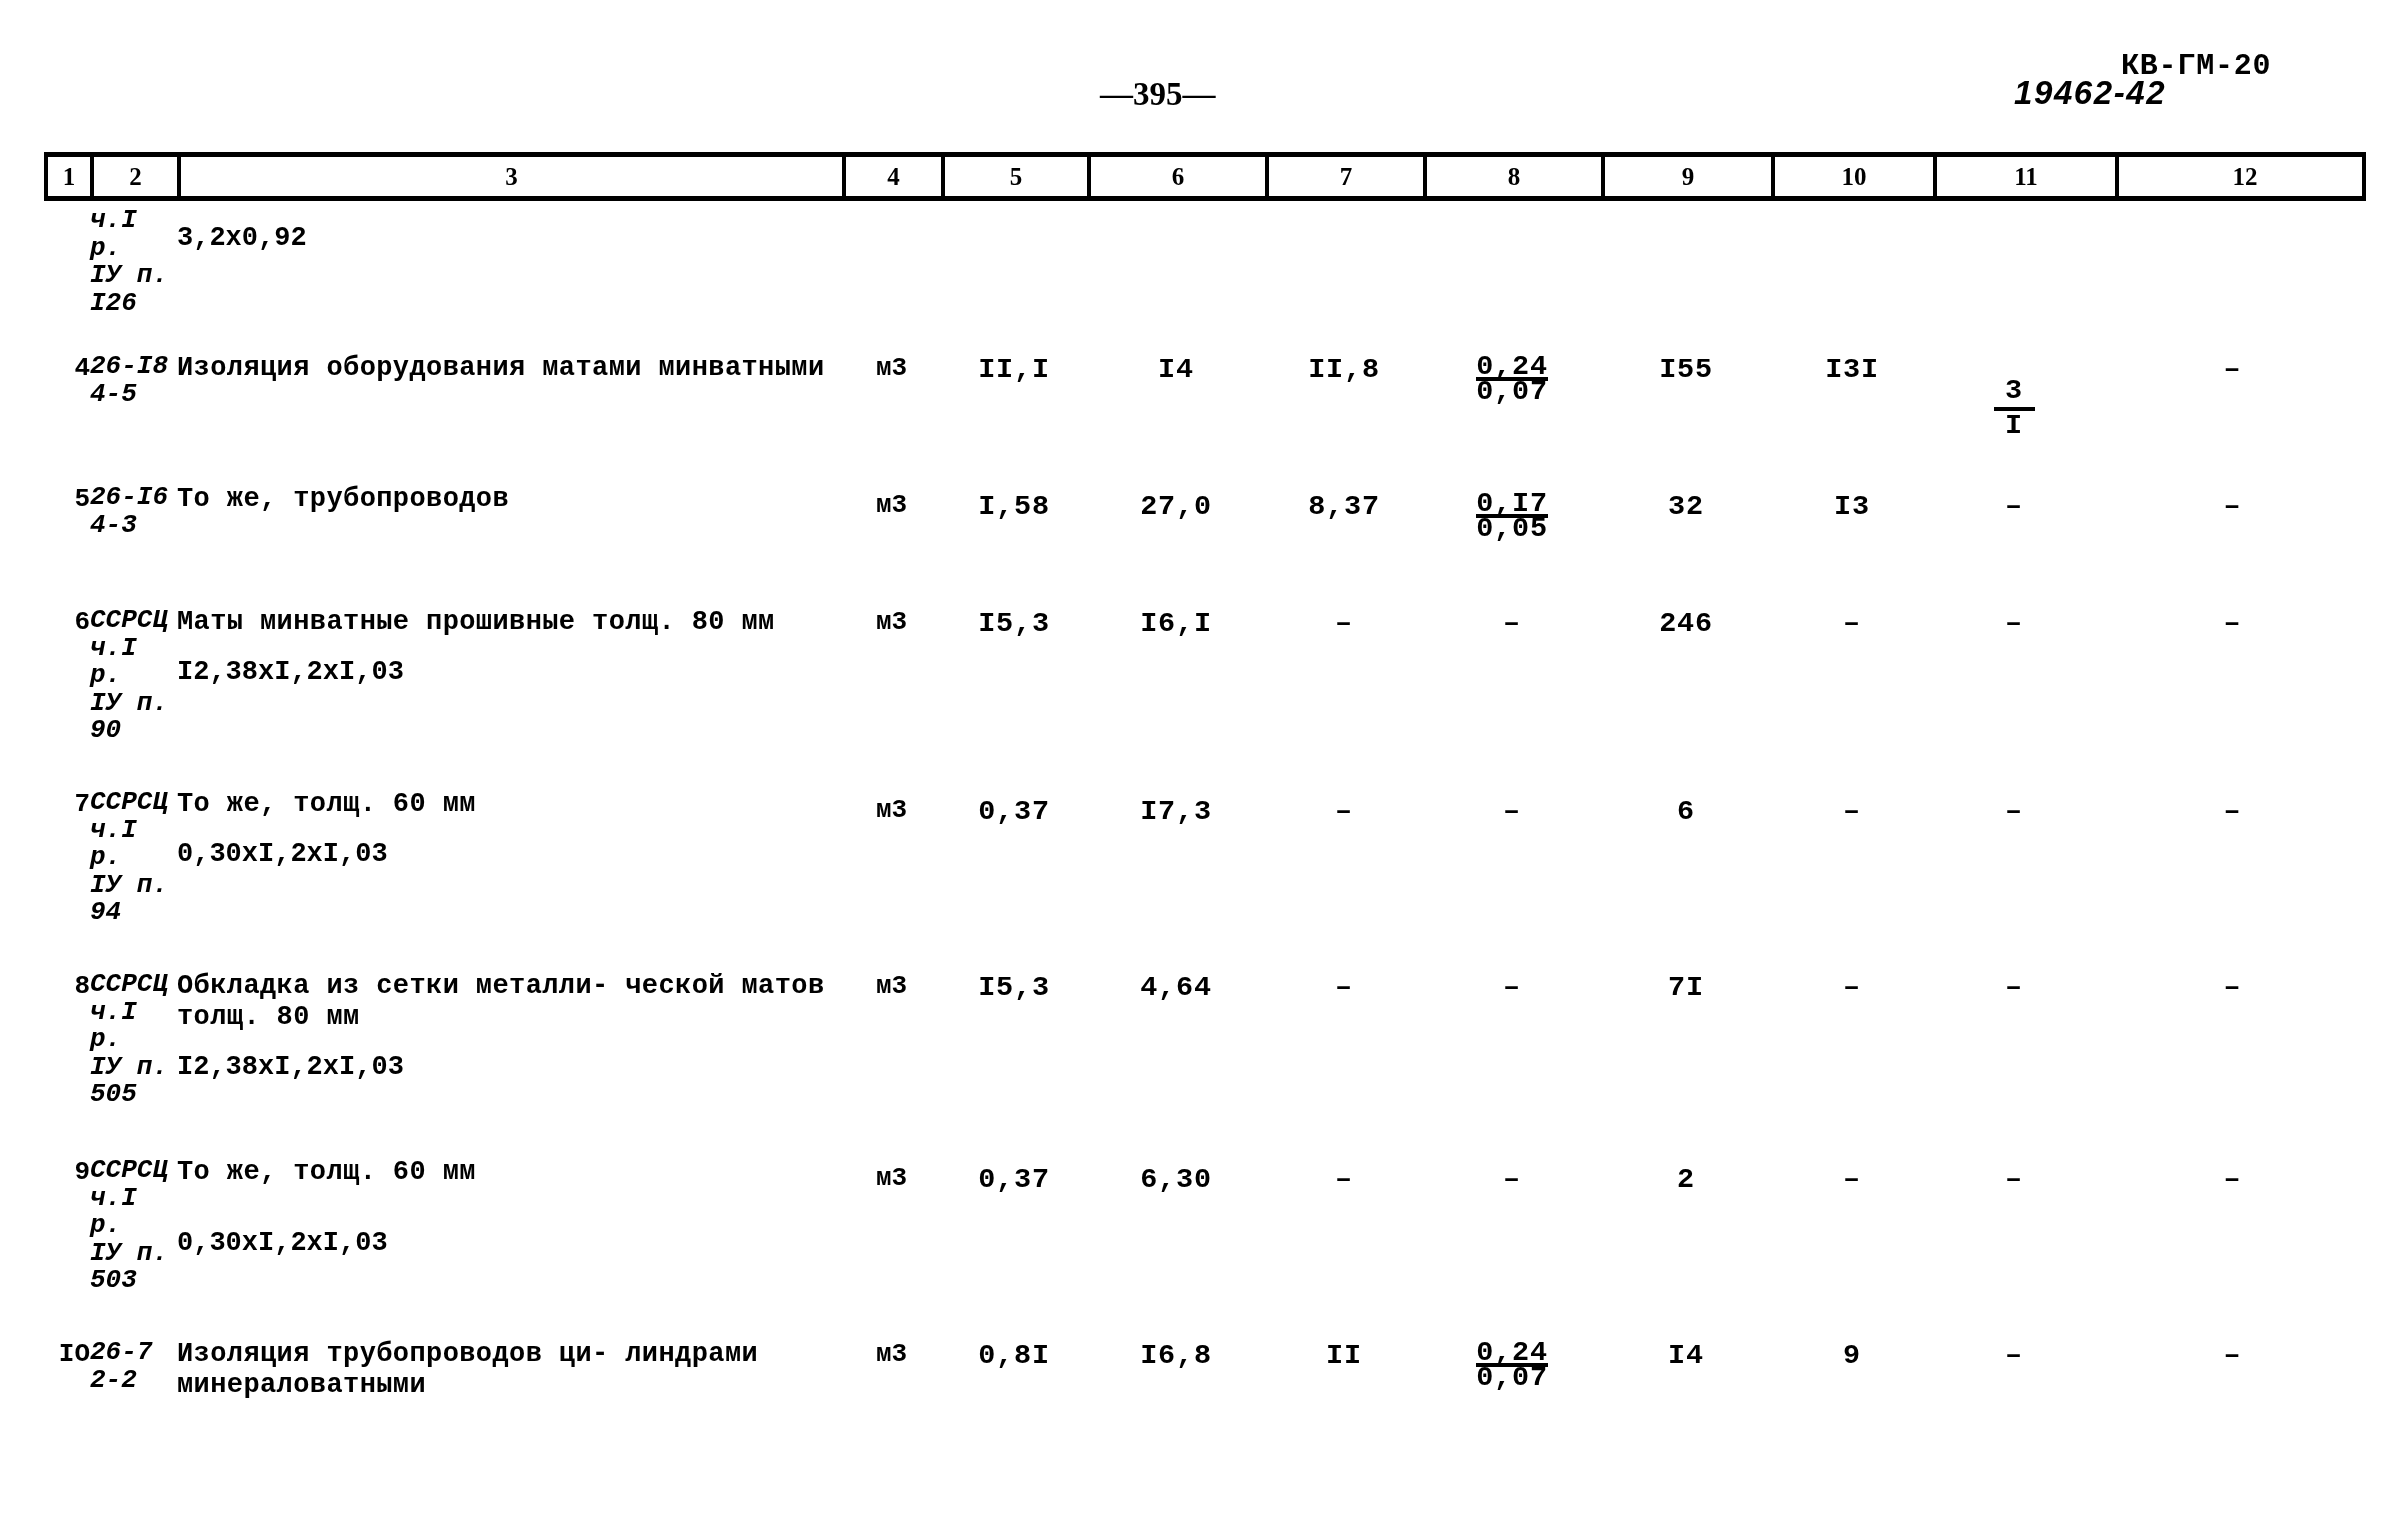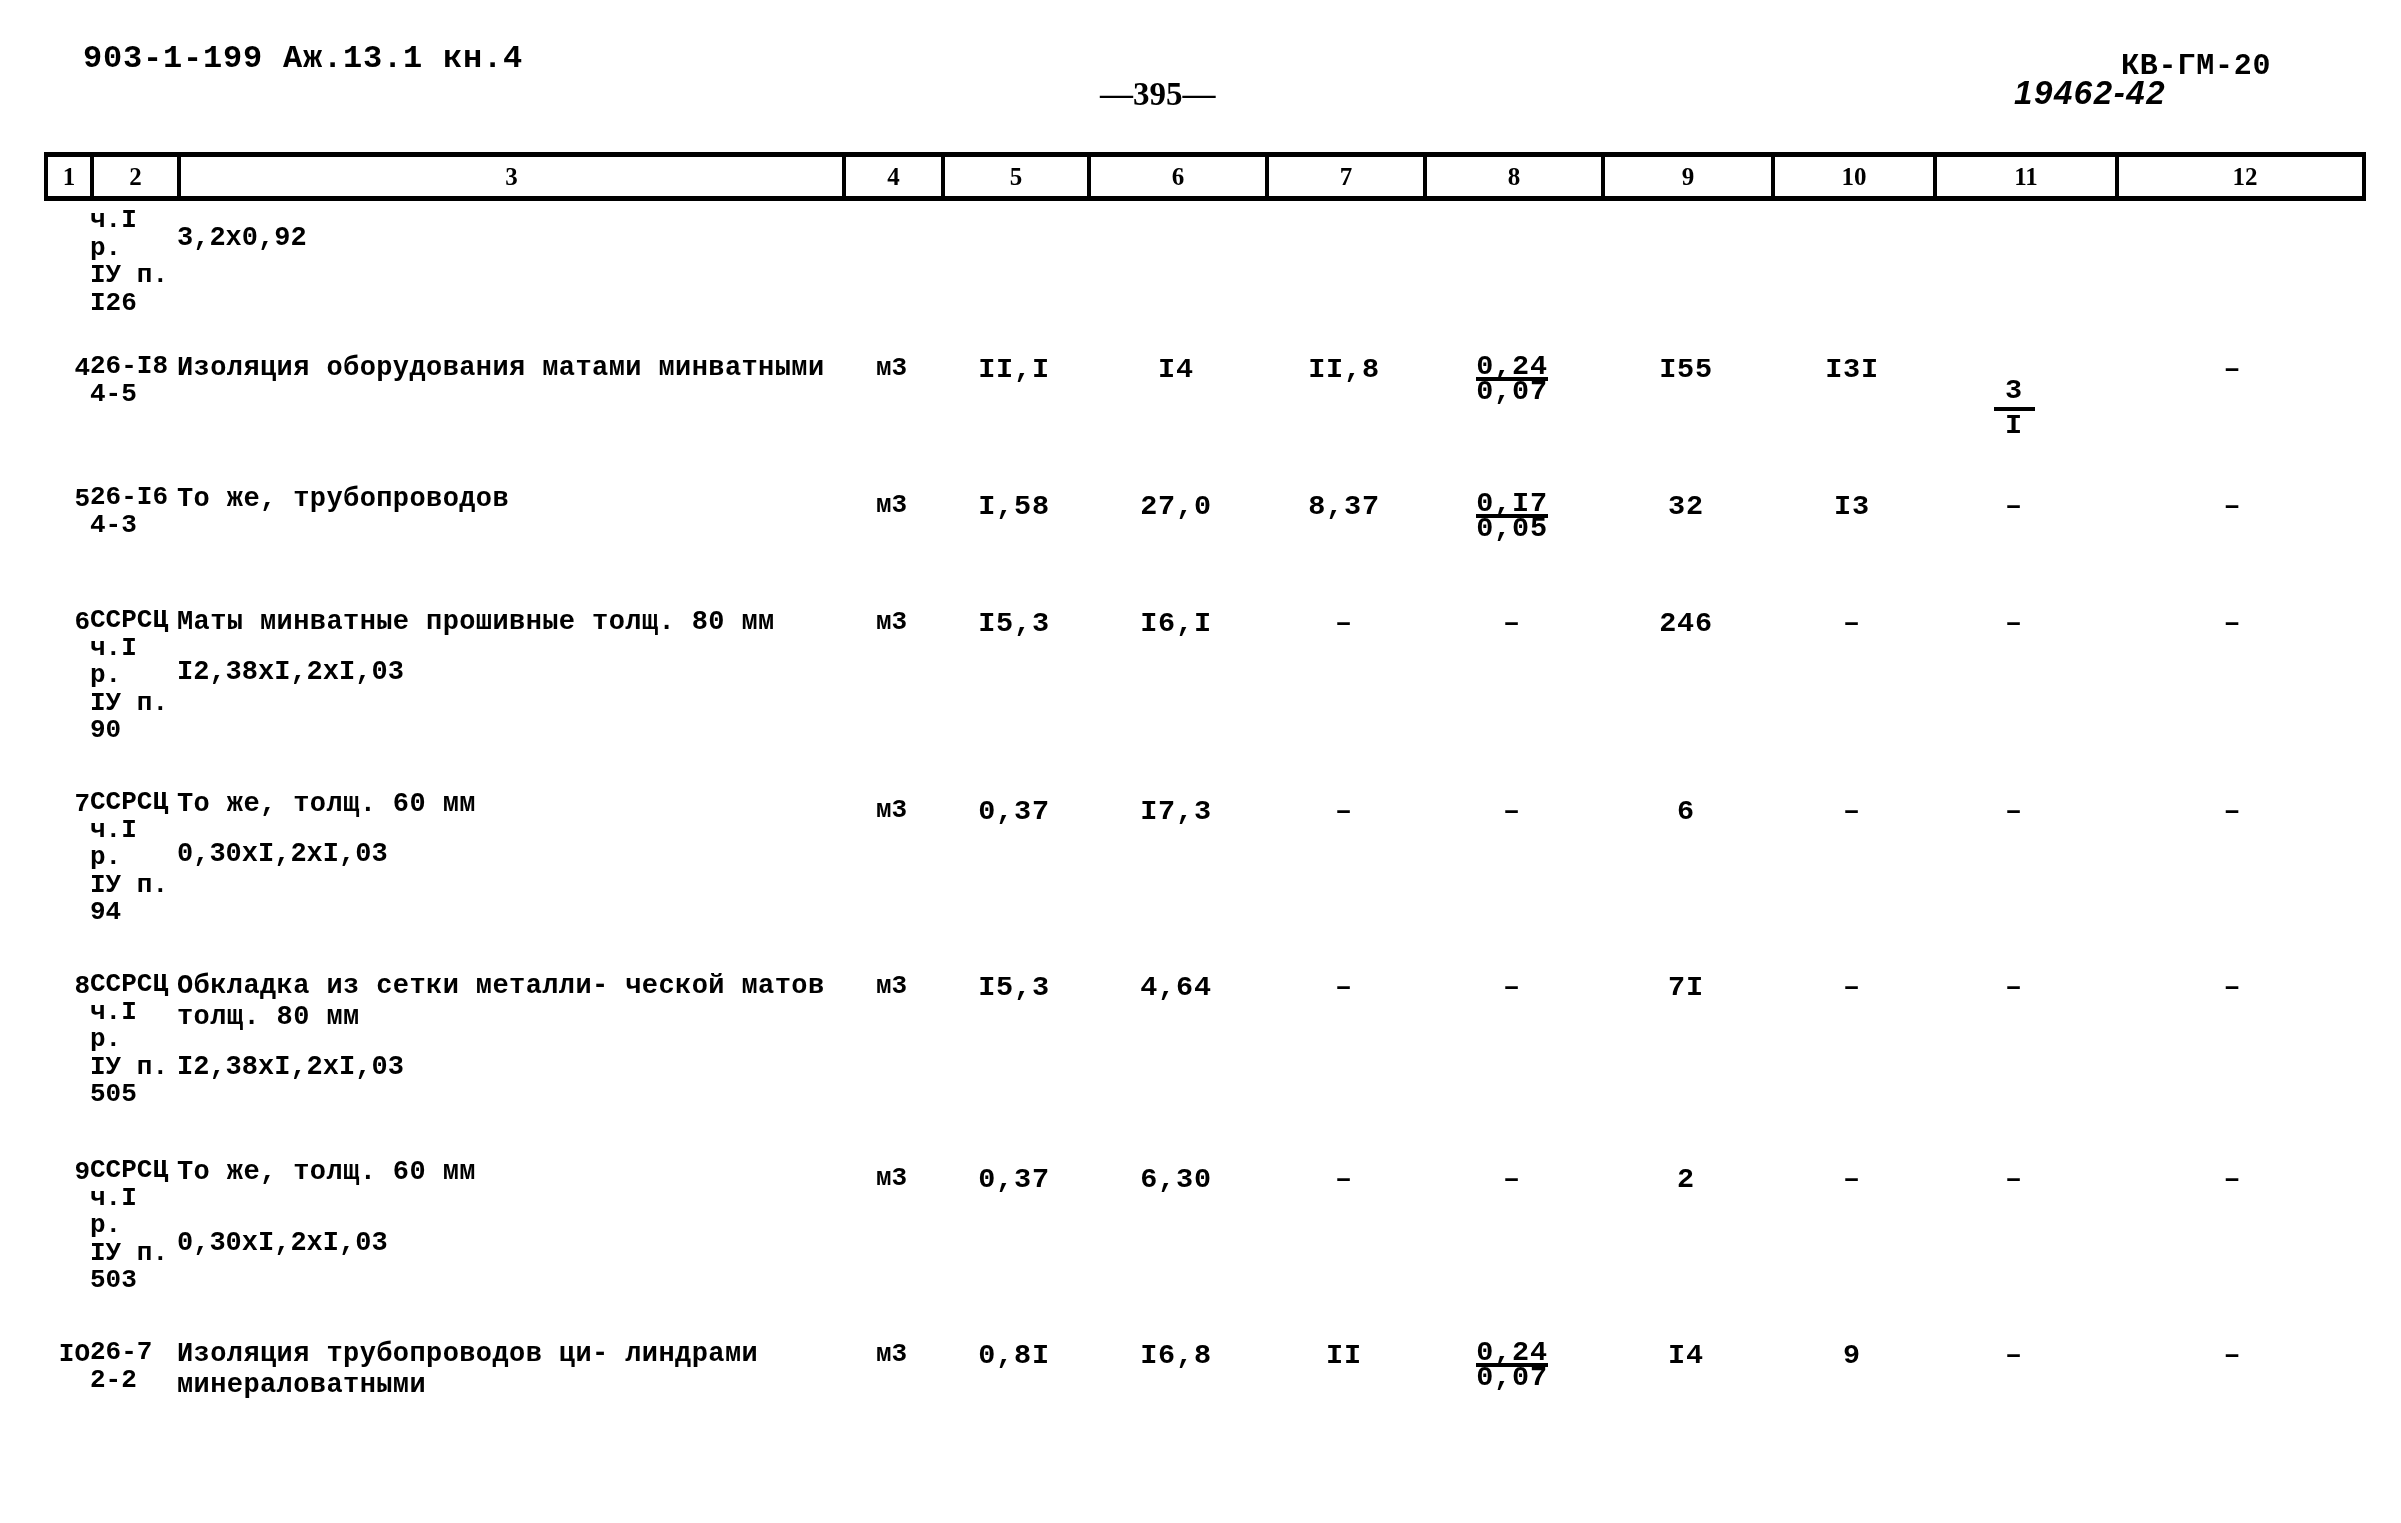--- a/index.html
+++ b/index.html
@@ -64,21 +64,21 @@
     border-collapse:collapse;
     table-layout:fixed;
   }
   table.body td{
     vertical-align:top;
     padding:0;
     font-family:"Liberation Mono",monospace;
     font-weight:bold;
   }
   .c-num{font-size:26px;text-align:right;padding-right:12.7px;padding-top:4.7px;}
-  .c-code{font-size:26px;line-height:1.06;padding-left:8px;padding-top:4.7px;white-space:pre-line;}
+  .c-code{font-size:26px;line-height:1.06;padding-left:8px;padding-top:4.7px;white-space:pre-line;font-style:italic;}
   .c-desc{font-size:27px;line-height:1.14;padding-left:19px;padding-top:4.7px;letter-spacing:0.4px;}
   .c-desc .dim{display:block;margin-top:19px;letter-spacing:0px;}
   .c-unit{font-size:26px;text-align:center;}
   .c-val{font-size:28.5px;text-align:center;letter-spacing:0.8px;}
 
   .pad-mid{padding-top:35px;}
   .pad-mid2{padding-top:46px;}
 
   
   .frac{display:inline-block;text-align:center;line-height:1.0;}
@@ -87,21 +87,20 @@
   .frac .bot{display:block;text-align:center;}
   .frac.tight .bar{margin:-4.7px 0 -3.2px 0;}
 
   tr.r{height:auto;}
 </style>
 </head>
 <body>
 
 <div class="page">
 
-  <div class="hdr-left">903-1-199 Аж.13.1 кн.4</div>
 
   <div class="hdr-page">—395—</div>
 
   <div class="hdr-code">КВ-ГМ-20</div>
 
   <div class="hdr-stamp">19462-42</div>
 
   <div class="colhead">
     <div class="ch" style="width:46px">1</div>
     <div class="ch" style="width:87px">2</div>

